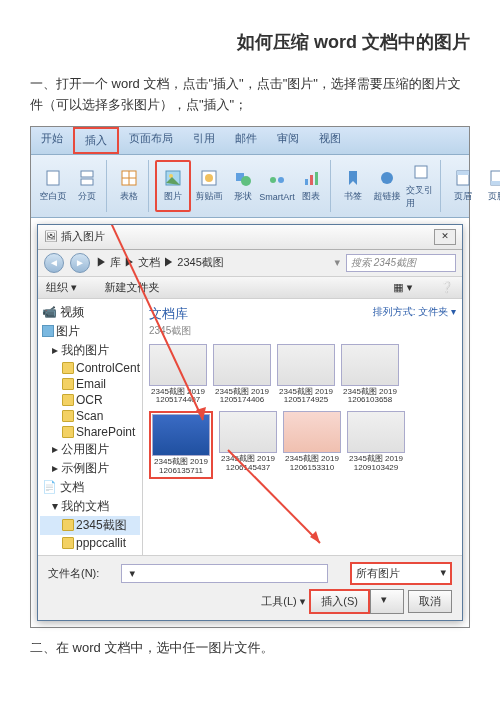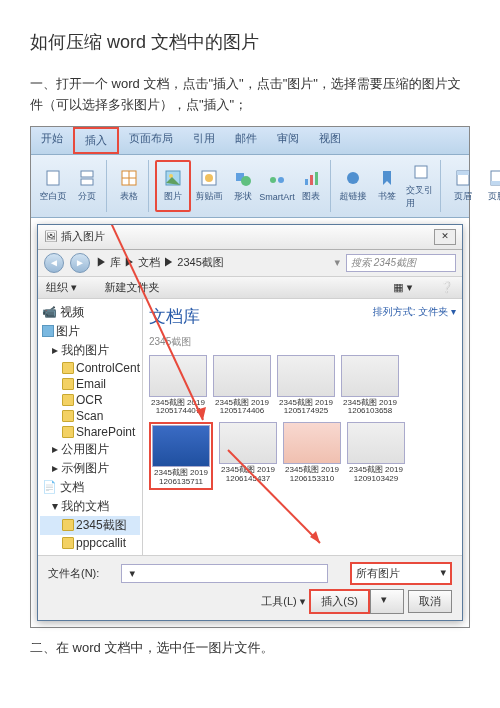--- a/index.html
+++ b/index.html
@@ -1,16 +1,16 @@
 <!DOCTYPE html>
 <html><head>
 <meta charset="utf-8">
 <style>
 body { margin:0; padding:20px 30px; font-family:"Microsoft YaHei","SimSun",sans-serif; background:#fff; width:500px; box-sizing:border-box; font-size:12px; color:#333 }
-h1 { text-align:left; font-size:18px; font-weight:normal; margin:10px 0 20px }
+h1 { text-align:right; font-size:18px; font-weight:bold; margin:10px 0 20px }
 .para { font-size:13px; line-height:1.6; margin:8px 0 }
 .app-window { border:1px solid #888; margin:10px 0; background:#fff; position:relative }
 .ribbon-tabs { display:flex; background:linear-gradient(#d5e5f7,#bcd5eb); border-bottom:1px solid #8faec9; font-size:11px }
 .ribbon-tab { padding:4px 10px; color:#3b5a82; cursor:pointer }
 .ribbon-tab.active { border:2px solid #e84a3c }
 .ribbon-content { display:flex; background:linear-gradient(#e8f1fa,#cfe0f0); padding:5px 3px; border-bottom:1px solid #8faec9; gap:3px }
 .ribbon-group { display:flex; gap:2px; border-right:1px solid #a6c0d8; padding:0 3px; position:relative }
 .ribbon-btn { display:flex; flex-direction:column; align-items:center; justify-content:center; width:30px; padding:2px 1px; font-size:9px; color:#3b5a82; cursor:pointer; border-radius:2px }
 .ribbon-btn.highlight { border:2px solid #e84a3c }
 .ribbon-icon { width:20px; height:20px; display:flex; align-items:center; justify-content:center; margin-bottom:2px }
@@ -23,21 +23,21 @@
 .dialog-body { display:flex; min-height:220px }
 .sidebar { width:100px; border-right:1px solid #d0d0d0; background:#fff; padding:4px 2px; font-size:12px; overflow:hidden }
 .tree-item { padding:1px 2px; white-space:nowrap; color:#333 }
 .tree-item.sel { background:#d5e8fb }
 .tree-indent { padding-left:12px }
 .tree-indent2 { padding-left:22px }
 .tree-icon { display:inline-block; width:10px; height:10px; margin-right:2px; vertical-align:middle }
 .folder-ic { background:#f3d163; border:1px solid #c9a830; border-radius:1px }
 .pic-ic { background:#7ab8e0; border:1px solid #5a98c0 }
 .main-pane { flex:1; padding:6px; background:#fff }
-.lib-header { color:#2a5caa; font-size:17px; margin-bottom:7px }
+.lib-header { color:#2a5caa; font-size:13px; margin-bottom:1px }
 .lib-sub { color:#888; font-size:10px; margin-bottom:6px }
 .sort-row { text-align:right; font-size:10px; color:#2a5caa; margin-bottom:12px }
 .thumb-grid { display:flex; flex-wrap:wrap; gap:6px }
 .thumb { width:58px; display:flex; flex-direction:column; align-items:center; font-size:8px; color:#333 }
 .thumb-img { width:56px; height:40px; border:1px solid #aac; background:linear-gradient(#f0f0f0,#e0e0e0); margin-bottom:2px; position:relative }
 .thumb-img.blue { background:linear-gradient(#3a6bc4,#2050a0) }
 .thumb-img.pink { background:linear-gradient(#f8d8d0,#f0c0b0) }
 .thumb.selected { border:2px solid #e84a3c; padding:1px }
 .thumb-name { text-align:center; line-height:1.1; word-break:break-all }
 .dialog-footer { padding:6px 10px; background:#f0f0f0; border-top:1px solid #d0d0d0; font-size:11px }
@@ -146,32 +146,32 @@
               <rect x="13" y="3" width="3" height="13" fill="#60c080"></rect>
             </svg>
           </div>
           <span>图表</span>
         </div>
     </div>
     <div class="ribbon-group">
       <div class="ribbon-btn">
           <div class="ribbon-icon">
             <svg width="18" height="18">
+              <path d="M5 2 L13 2 L13 16 L9 12 L5 16 Z" fill="#5090d0"></path>
+            </svg>
+          </div>
+          <span>书签</span>
+        </div>
+      <div class="ribbon-btn">
+          <div class="ribbon-icon">
+            <svg width="18" height="18">
               <circle cx="9" cy="9" r="6" fill="#5090d0"></circle>
             </svg>
           </div>
           <span>超链接</span>
-        </div>
-      <div class="ribbon-btn">
-          <div class="ribbon-icon">
-            <svg width="18" height="18">
-              <path d="M5 2 L13 2 L13 16 L9 12 L5 16 Z" fill="#5090d0"></path>
-            </svg>
-          </div>
-          <span>书签</span>
         </div>
       <div class="ribbon-btn">
           <div class="ribbon-icon">
             <svg width="18" height="18">
               <rect x="3" y="3" width="12" height="12" fill="#fff" stroke="#6a8ab0"></rect>
             </svg>
           </div>
           <span>交叉引用</span>
         </div>
     </div>

